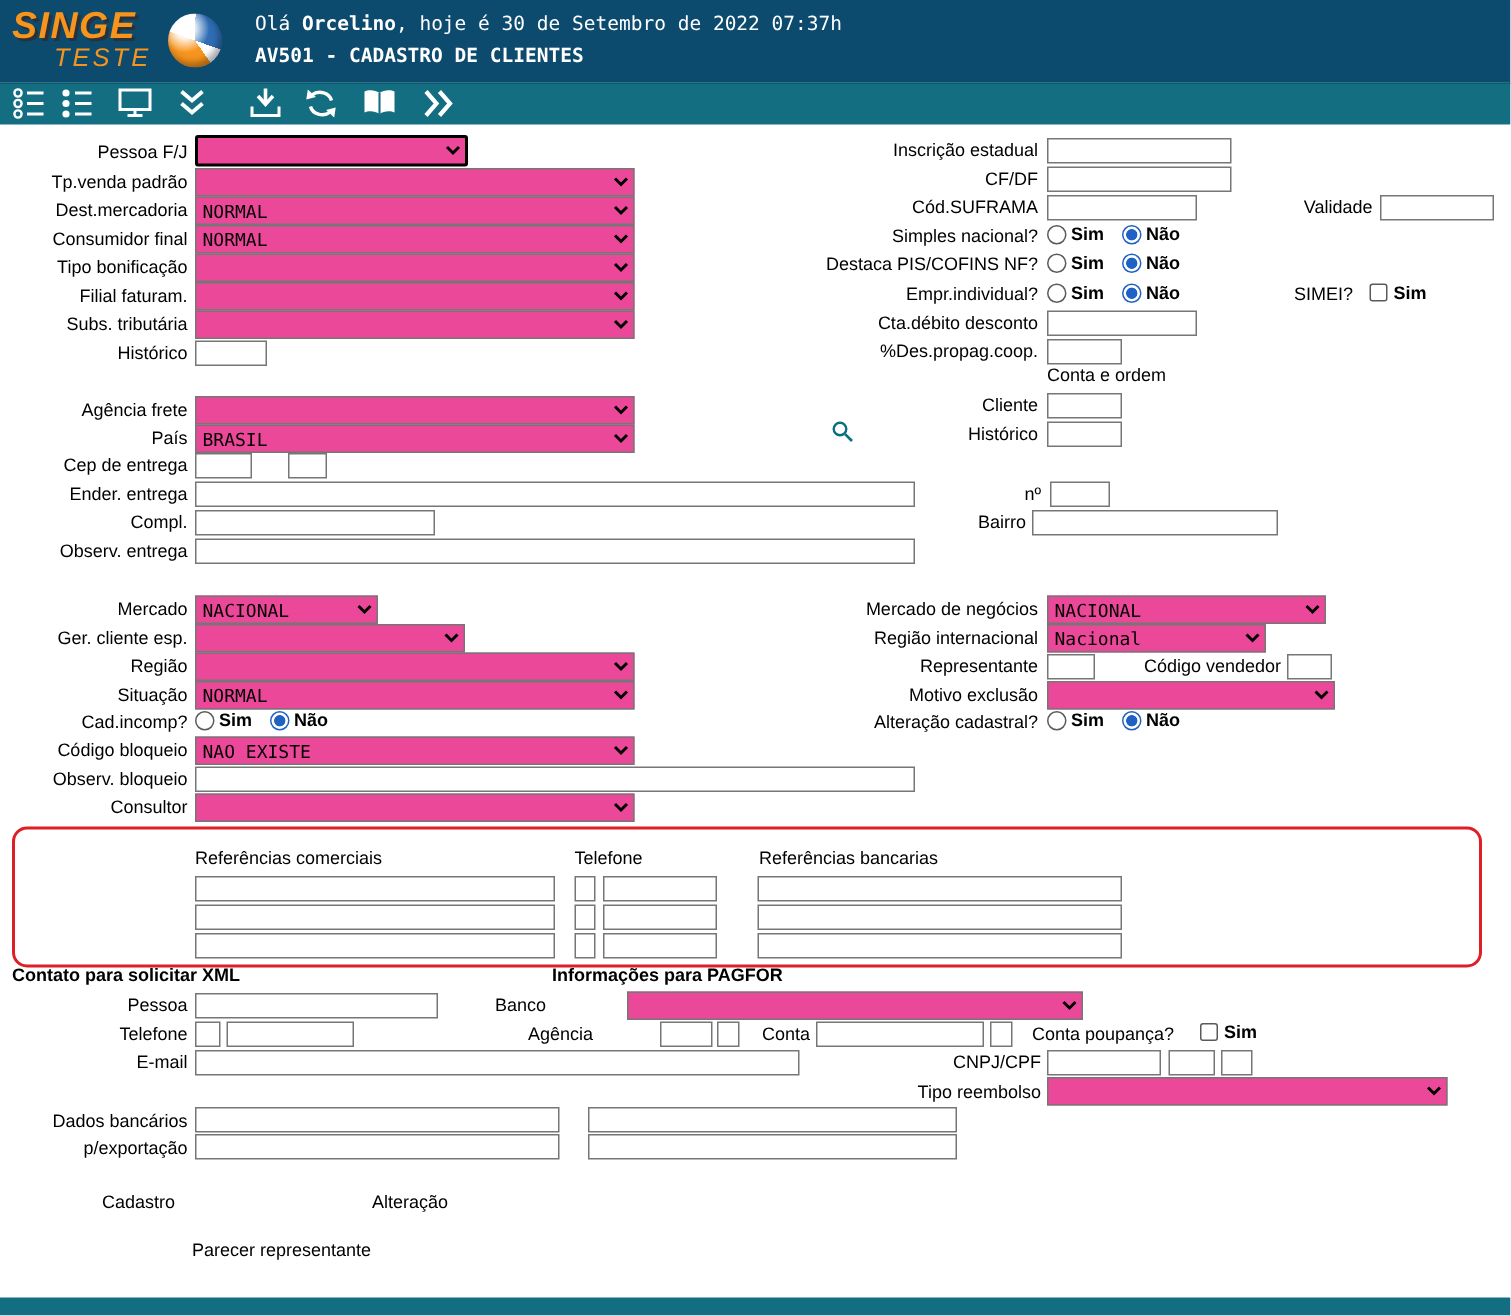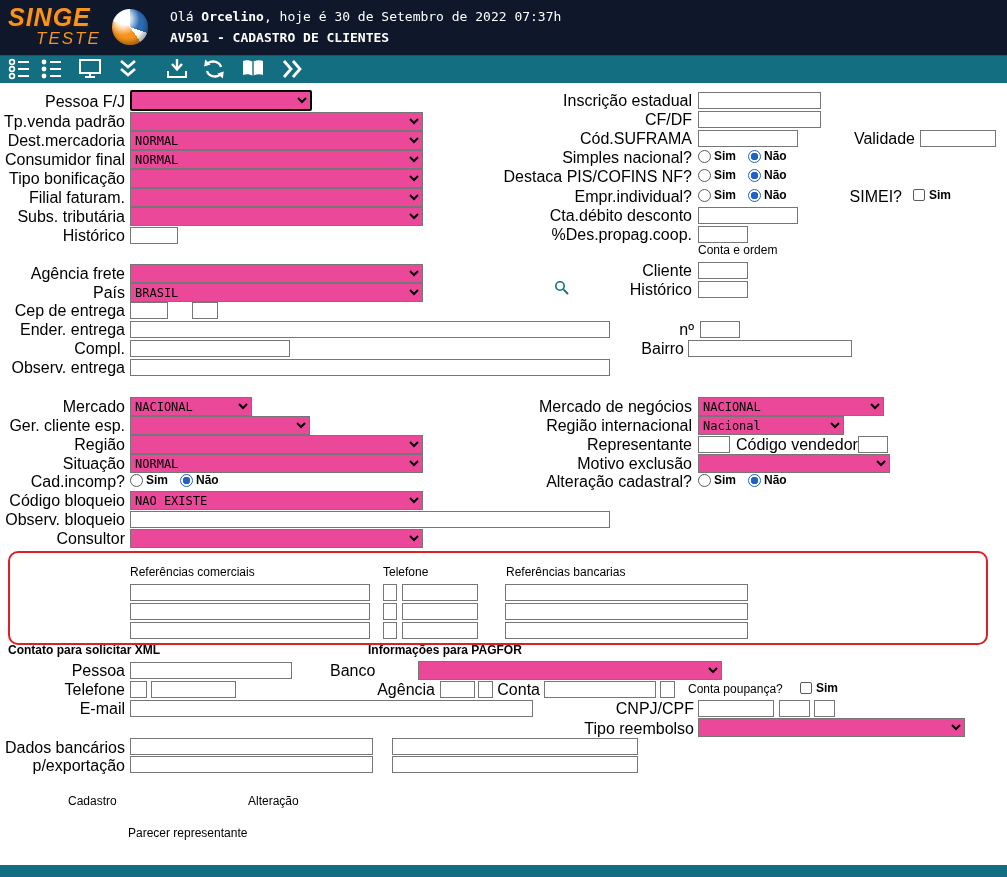--- a/index.html
+++ b/index.html
@@ -1,38 +1,38 @@
 <!DOCTYPE html>
 <html><head>
 <meta charset="utf-8">
 <style>
   * { margin:0; padding:0; box-sizing:border-box; }
   html,body { width:1007px; height:877px; }
   body { position:relative; background:#fff; font-family:"Liberation Sans",sans-serif; font-size:12px; color:#000; overflow:hidden; }
 
   
-  .header { position:absolute; left:0; top:0; width:1007px; height:55px; background:#0f172a; }
+  .header { position:absolute; left:0; top:0; width:1007px; height:55px; background:#0c4a6e; }
   .toolbar { position:absolute; left:0; top:55px; width:1007px; height:28px; background:#146e82; border-top:1px solid #0c5a6b; }
   .footer  { position:absolute; left:0; top:865px; width:1007px; height:12px; background:#146e82; }
 
   .logo-singe { position:absolute; left:8px; top:3px; font-style:italic; font-weight:800; font-size:25px; letter-spacing:1px; color:#f7941d; text-shadow:2px 2px 0 rgba(70,30,10,.55); }
   .logo-teste { position:absolute; left:36px; top:29px; font-style:italic; font-weight:400; font-size:17px; letter-spacing:2px; color:#f7941d; }
   .ball { position:absolute; left:112px; top:9px; width:36px; height:36px; border-radius:50%;
           background: radial-gradient(circle at 32% 28%, rgba(255,255,255,.9) 0 18%, rgba(255,255,255,0) 45%),
                       conic-gradient(from 210deg, #f7941d 0 22%, #ffffff 22% 42%, #2f6db5 42% 72%, #ffffff 72% 82%, #f7941d 82%);
           box-shadow: inset -2px -3px 5px rgba(0,0,0,.35); }
   .greet { position:absolute; left:170px; top:9px; color:#fff; font:13px "DejaVu Sans Mono",monospace; white-space:pre;text-align:right; }
   .greet b { font-weight:bold; }
   .scr-title { position:absolute; left:170px; top:30px; color:#fff; font:bold 13px "DejaVu Sans Mono",monospace; }
 
   .icon { position:absolute; top:2px; width:26px; height:24px; cursor:pointer; }
   .icon svg { display:block; }
 
   
-  .lbl { position:absolute; font-size:16px; line-height:15px; white-space:nowrap; color:#000; }
+  .lbl { position:absolute; font-size:12px; line-height:15px; white-space:nowrap; color:#000; }
   .lbl-l { left:0; width:125px; text-align:right; }
   .lbl-r { left:450px; width:242px; text-align:right; }
   .txt { position:absolute; border:1px solid #767676; height:17px; font:12px "DejaVu Sans Mono",monospace; padding:0 2px; background:#fff; }
   .sel { position:absolute; border:1px solid #767676; height:19px; font:12px "DejaVu Sans Mono",monospace; background:#ec4899; }
   .sel.focused { border:2px solid #000; border-radius:2px; height:21px; }
 
   .radios, .chk { position:absolute; display:flex; align-items:center; font-size:12px; font-weight:bold; height:16px; }
   .radios input { appearance:none; -webkit-appearance:none; width:13px; height:13px; border:1px solid #5a5a5a; border-radius:50%; background:#fff; margin:0 3px 0 0; }
   .radios input:checked { border:1px solid #2062c4; background:radial-gradient(circle,#2062c4 0 3.5px,#fff 4px); }
   .radios .gap { margin-left:12px; }
@@ -301,21 +301,21 @@
 <span class="txt-label bold" style="left:368px;top:643px">Informações para PAGFOR</span>
 
 <span class="lbl lbl-l" style="top:663px">Pessoa</span>
 <input type="text" class="txt" style="left: 130px; top: 662px; width: 162px;">
 <span class="lbl" style="left:330px;top:663px;width:84px;text-align:left">Banco</span>
 <select class="sel" style="left:418px;top:661px;width:304px"><option></option></select>
 
 <span class="lbl lbl-l" style="top:682px">Telefone</span>
 <input type="text" class="txt" style="left: 130px; top: 681px; width: 17px;">
 <input type="text" class="txt" style="left: 151px; top: 681px; width: 85px;">
-<span class="lbl" style="left:352px;top:682px;width:83px;text-align:right">Agência</span>
+<span class="lbl" style="left:352px;top:682px;width:83px;">Agência</span>
 <input type="text" class="txt" style="left: 440px; top: 681px; width: 35px;">
 <input type="text" class="txt" style="left: 478px; top: 681px; width: 15px;">
 <span class="lbl" style="left:496px;top:682px;width:44px;text-align:right">Conta</span>
 <input type="text" class="txt" style="left: 544px; top: 681px; width: 112px;">
 <input type="text" class="txt" style="left: 660px; top: 681px; width: 15px;">
 <span class="txt-label" style="left:688px;top:682px">Conta poupança?</span>
 <div class="chk" style="left:800px;top:680px">
   <input type="checkbox" style="">
     <span>Sim</span>
 </div>

